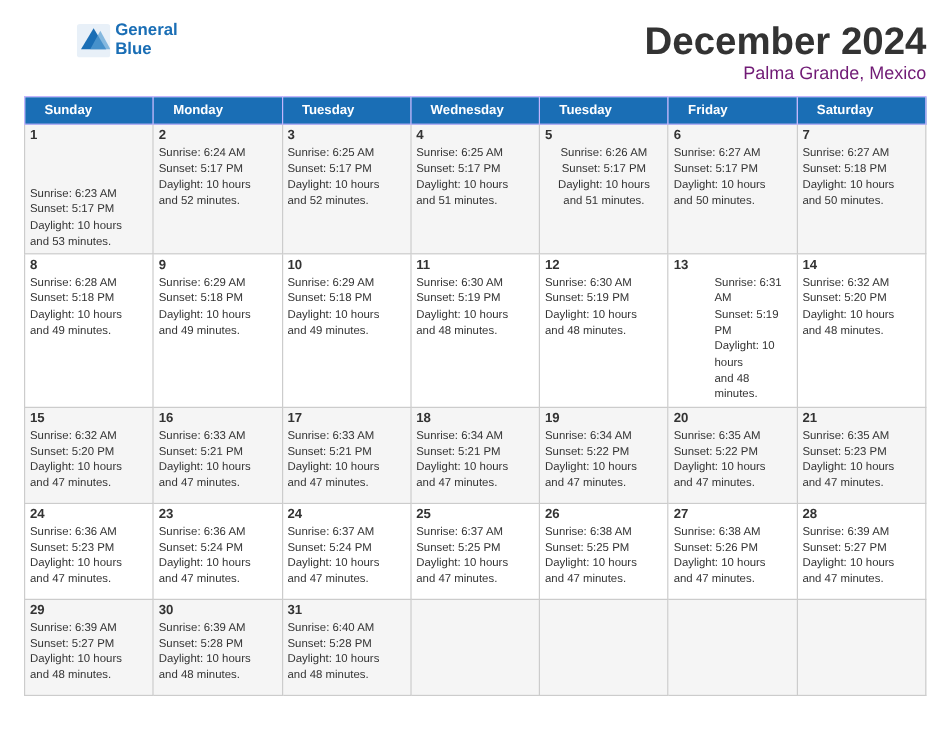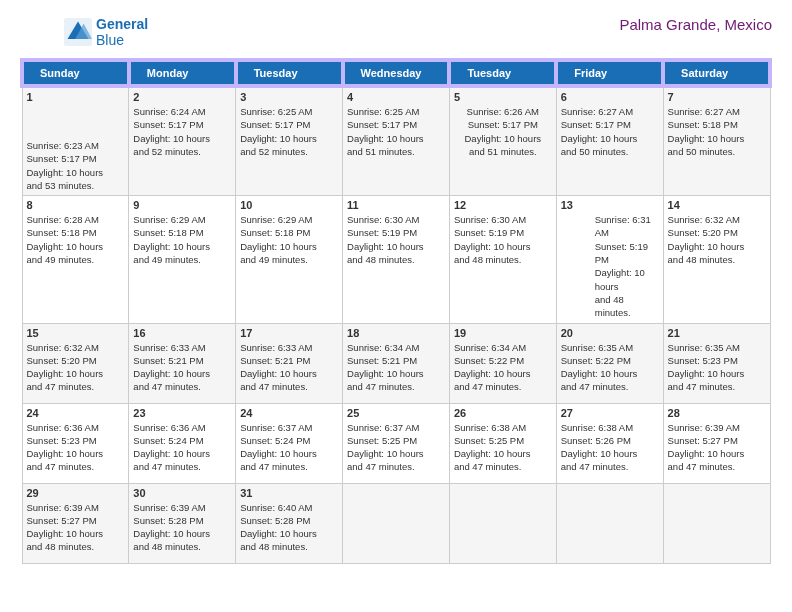--- a/index.html
+++ b/index.html
@@ -15,21 +15,21 @@
       padding: 16px 20px 10px 20px;
     }
     .header {
       display: flex;
       justify-content: space-between;
       align-items: flex-start;
       margin-bottom: 10px;
     }
     .logo {
       display: flex;
-      align-items: center;
+      align-items: flex-end;
       padding-left: 44px;
     }
     .logo-icon {
       width: 28px;
       height: 28px;
       margin-right: 4px;
     }
     .title-block {
       text-align: right;
     }
@@ -47,21 +47,21 @@
       border-collapse: collapse;
       table-layout: fixed;
     }
     thead tr th {
       background-color: #1a6eb5;
       color: #fff;
       font-size: 11px;
       font-weight: bold;
       padding: 5px 16px;
       text-align: left;
-      border: 4px solid #c4b5fd;
+      border: 1px solid #c4b5fd;
     }
     tbody tr td {
       border: 1px solid #ccc;
       vertical-align: top;
       padding: 3px 4px;
       font-size: 9.5px;
       color: #333;
       height: 80px;
     }
     tbody tr:nth-child(odd) td {
@@ -87,24 +87,25 @@
 <div class="container">
   <div class="header">
     <div class="logo">
       <svg class="logo-icon" viewBox="0 0 40 40">
         <rect x="0" y="0" width="40" height="40" fill="#e8f0f8" rx="4"></rect>
         <polygon points="20,5 35,30 5,30" fill="#1a6eb5"></polygon>
         <polygon points="28,8 40,30 16,30" fill="#5a9fd4" opacity="0.7"></polygon>
       </svg>
       <div>
         <div style="font-size:14px;font-weight:bold;color:#1a6eb5;">General</div>
-        <div style="font-size:14px;font-weight:normal;color:#1a6eb5;">Blue</div>
+        <div style="font-size:14px;font-weight:bold;color:#1a6eb5;">Blue</div>
       </div>
     </div>
     <div class="title-block">
+      <div class="month-title">December 2024</div>
       <div class="location">Palma Grande, Mexico</div>
     </div>
   </div>
 
   <table>
     <thead>
       <tr>
 
       <th>Sunday</th>
           <th>Monday</th>

